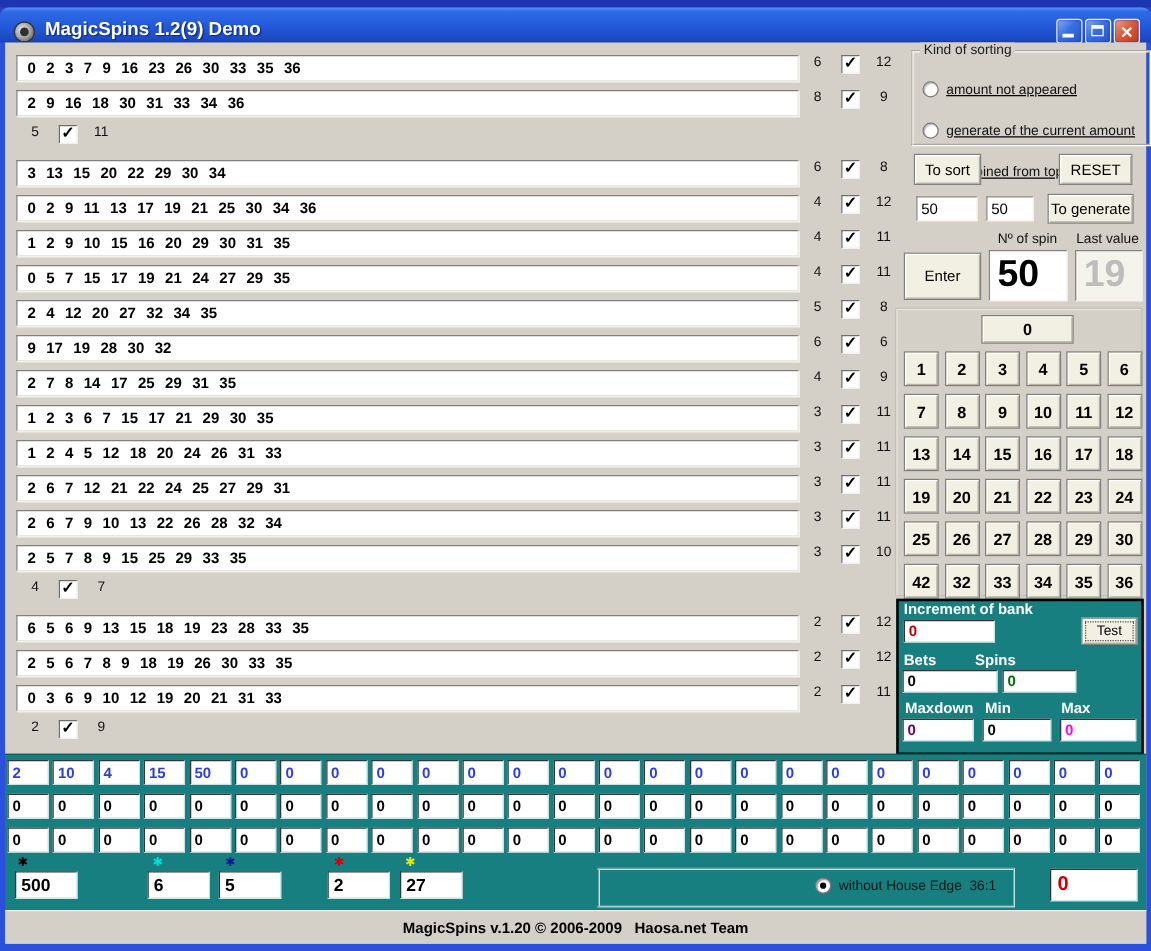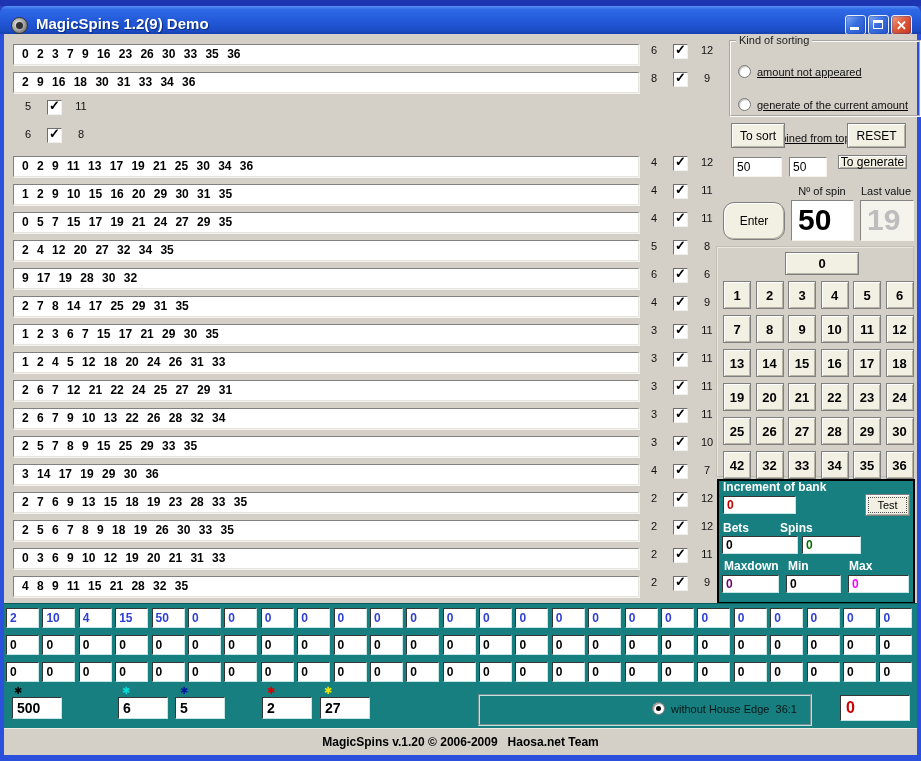--- a/index.html
+++ b/index.html
@@ -55,24 +55,24 @@
   
   .btn3d{background:#f2f0e3;border:1px solid #7f7f7f;
     box-shadow:inset 1px 1px 0 #ffffff,inset -1px -1px 0 #b6b3a4;
     display:flex;align-items:center;justify-content:center;color:#000;cursor:default;}
   .sunken{background:#fff;border:1px solid;border-color:#848484 #f4f2ea #f4f2ea #848484;}
   .sunken-teal{background:#fff;border:1px solid;border-color:#353535 #c4e6e6 #c4e6e6 #353535;}
   #to-sort{left:731px;top:123px;width:54px;height:25px;font-size:12px;}
   #reset{left:847px;top:123px;width:59px;height:25px;font-size:12px;}
   #gen-input-1{left:733px;top:157px;width:49px;height:20px;font-size:12px;line-height:18px;padding-left:3px;}
   #gen-input-2{left:789px;top:157px;width:38px;height:20px;font-size:12px;line-height:18px;padding-left:3px;}
-  #to-generate{left:838px;top:155px;width:69px;height:14px;font-size:12px;}
+  #to-generate{left:838px;top:155px;width:69px;height:24px;font-size:12px;}
   #n-of-spin-label{left:787px;top:185px;width:70px;text-align:center;font-size:11px;color:#111;}
   #last-value-label{left:856px;top:185px;width:60px;text-align:center;font-size:11px;color:#111;}
-  #enter-btn{left:723px;top:202px;width:62px;height:38px;font-size:12px;border-radius:11px;}
+  #enter-btn{left:723px;top:202px;width:62px;height:38px;font-size:12px;}
   #n-of-spin-value{left:791px;top:200px;width:63px;height:41px;font-size:30px;font-weight:bold;line-height:38px;padding-left:6px;color:#000;}
   #last-value{left:860px;top:200px;width:54px;height:41px;font-size:30px;font-weight:bold;line-height:38px;padding-left:6px;
     background:#f4f3ec;color:#bdbdbd;border:1px solid;border-color:#848484 #f4f2ea #f4f2ea #848484;}
 
   
   #board-frame{left:716px;top:246px;width:198px;height:231px;border:1px solid #c2bfb4;box-shadow:inset 1px 1px 0 #e9e7df;}
   #zero-btn{left:785px;top:252px;width:74px;height:23px;font-size:13px;font-weight:bold;}
   #board-grid{left:723px;top:281px;display:grid;grid-template-columns:repeat(6,26px);column-gap:6.5px;row-gap:6px;position:absolute;}
   .numbtn{width:26px;height:26px;font-size:13px;font-weight:bold;}
 
@@ -155,20 +155,21 @@
         <div class="cnt">9</div>
       </div>
       <div class="row">
         <div class="hits">5</div>
         <span class="chk">
           <span class="chkmark">✓</span>
         </span>
         <div class="cnt">11</div>
       </div>
       <div class="row">
+        <div class="seq">3 13 15 20 22 29 30 34</div>
         <div class="hits">6</div>
         <span class="chk">
           <span class="chkmark">✓</span>
         </span>
         <div class="cnt">8</div>
       </div>
       <div class="row">
         <div class="seq">0 2 9 11 13 17 19 21 25 30 34 36</div>
         <div class="hits">4</div>
         <span class="chk">
@@ -250,29 +251,28 @@
       </div>
       <div class="row">
         <div class="seq">2 5 7 8 9 15 25 29 33 35</div>
         <div class="hits">3</div>
         <span class="chk">
           <span class="chkmark">✓</span>
         </span>
         <div class="cnt">10</div>
       </div>
       <div class="row">
-        <div class="seq">3 14 17 19 29 30 36</div>
         <div class="hits">4</div>
         <span class="chk">
           <span class="chkmark">✓</span>
         </span>
         <div class="cnt">7</div>
       </div>
       <div class="row">
-        <div class="seq">2 7 6 9 13 15 18 19 23 28 33 35</div>
+        <div class="seq">6 5 6 9 13 15 18 19 23 28 33 35</div>
         <div class="hits">2</div>
         <span class="chk">
           <span class="chkmark">✓</span>
         </span>
         <div class="cnt">12</div>
       </div>
       <div class="row">
         <div class="seq">2 5 6 7 8 9 18 19 26 30 33 35</div>
         <div class="hits">2</div>
         <span class="chk">
@@ -282,21 +282,20 @@
       </div>
       <div class="row">
         <div class="seq">0 3 6 9 10 12 19 20 21 31 33</div>
         <div class="hits">2</div>
         <span class="chk">
           <span class="chkmark">✓</span>
         </span>
         <div class="cnt">11</div>
       </div>
       <div class="row">
-        <div class="seq">4 8 9 11 15 21 28 32 35</div>
         <div class="hits">2</div>
         <span class="chk">
           <span class="chkmark">✓</span>
         </span>
         <div class="cnt">9</div>
       </div>
     </div>
 
   <div class="abs" id="sorting-box">
     <div id="sorting-legend">Kind of sorting</div>

